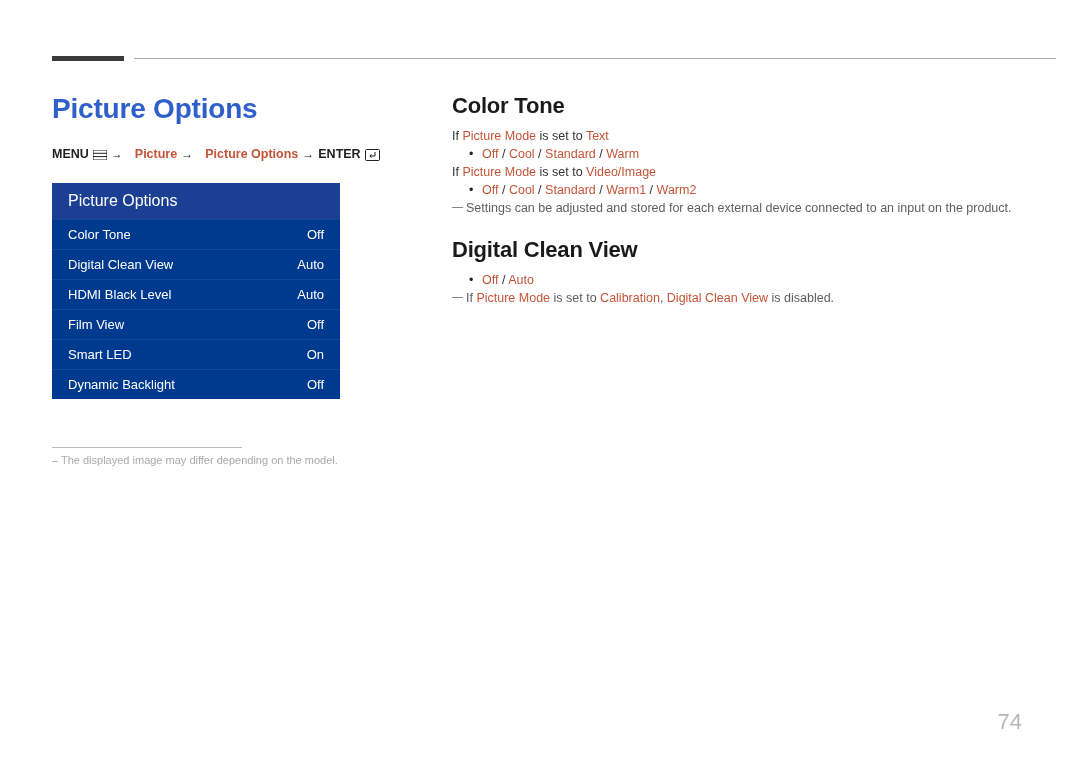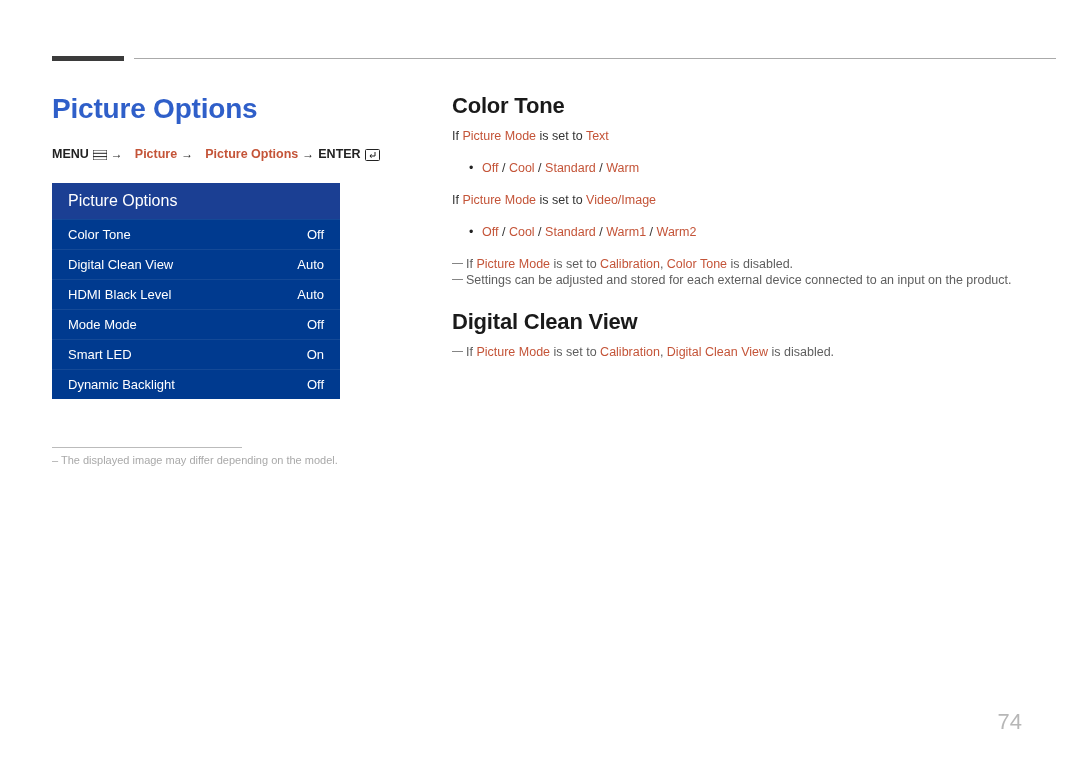--- a/index.html
+++ b/index.html
@@ -29,21 +29,21 @@
   .panel{background:var(--darkblue);color:#fff;width:288px;font-size:13px;}
   .panel-header{background:var(--headerblue);padding:9px 16px;font-size:16px;font-weight:500;}
   .panel-row{display:flex;justify-content:space-between;padding:7px 16px;border-top:1px solid rgba(255,255,255,0.08);}
   .panel-row:first-of-type{border-top:none;}
   .hr-short{width:190px;height:1px;background:#bbb;margin:48px 0 6px 0;}
   .disclaimer{font-size:11px;color:var(--muted);margin:0;}
   .disclaimer:before{content:"– ";}
   .section{margin-bottom:22px;font-size:12.5px;color:#333;}
   .section p{margin:2px 0;}
   ul.bullets{margin:3px 0 3px 0;padding-left:30px;list-style:none;}
-  ul.bullets li{position:relative;margin:18px 0;}
+  ul.bullets li{position:relative;margin:4px 0;}
   ul.bullets li:before{content:"•";position:absolute;left:-13px;color:#222;}
   .hl{color:var(--red);font-weight:400;}
   .slash{color:#333;font-weight:400;}
   .note{color:var(--muteddark);font-size:12.5px;margin:4px 0;position:relative;padding-left:14px;}
   .note:before{content:"―";position:absolute;left:0;top:-1px;color:var(--muteddark);font-size:11px;}
   .note .hl{color:var(--red);}
   .pgnum{position:absolute;right:58px;bottom:28px;color:#b7b7b7;font-size:22px;font-weight:300;text-align:center;}
 </style>
 </head>
 <body>
@@ -91,21 +91,21 @@
         </div>
         <div class="panel-row">
           <span>Digital Clean View</span>
           <span>Auto</span>
         </div>
         <div class="panel-row">
           <span>HDMI Black Level</span>
           <span>Auto</span>
         </div>
         <div class="panel-row">
-          <span>Mode Mode</span>
+          <span>Film View</span>
           <span>Off</span>
         </div>
         <div class="panel-row">
           <span>Smart LED</span>
           <span>On</span>
         </div>
         <div class="panel-row">
           <span>Dynamic Backlight</span>
           <span>Off</span>
         </div>
@@ -139,29 +139,32 @@
           <li>
             <span class="hl">Off</span> <span class="slash">/</span>
             <span class="hl">Cool</span> <span class="slash">/</span>
             <span class="hl">Standard</span> <span class="slash">/</span>
             <span class="hl">Warm1</span> <span class="slash">/</span>
             <span class="hl">Warm2</span>
           </li>
         </ul>
 
         <p class="note">
-          <span>If </span><span class="hl">Picture Mode</span><span> is set to </span><span class="hl">Calibration</span><span>, </span><span class="hl">Color Tone</span><span> is disabled.</span>
-        </p>
-        <p class="note">
           <span>Settings can be adjusted and stored for each external device connected to an input on the product.</span>
         </p>
       </div>
 
       <div class="section">
         <h2>Digital Clean View</h2>
+        <ul class="bullets">
+          <li>
+            <span class="hl">Off</span> <span class="slash">/</span>
+            <span class="hl">Auto</span>
+          </li>
+        </ul>
         <p class="note">
           <span>If </span><span class="hl">Picture Mode</span><span> is set to </span><span class="hl">Calibration</span><span>, </span><span class="hl">Digital Clean View</span><span> is disabled.</span>
         </p>
       </div>
 
     </div>
   </div>
 
   <div class="pgnum">74</div>
 </div>

